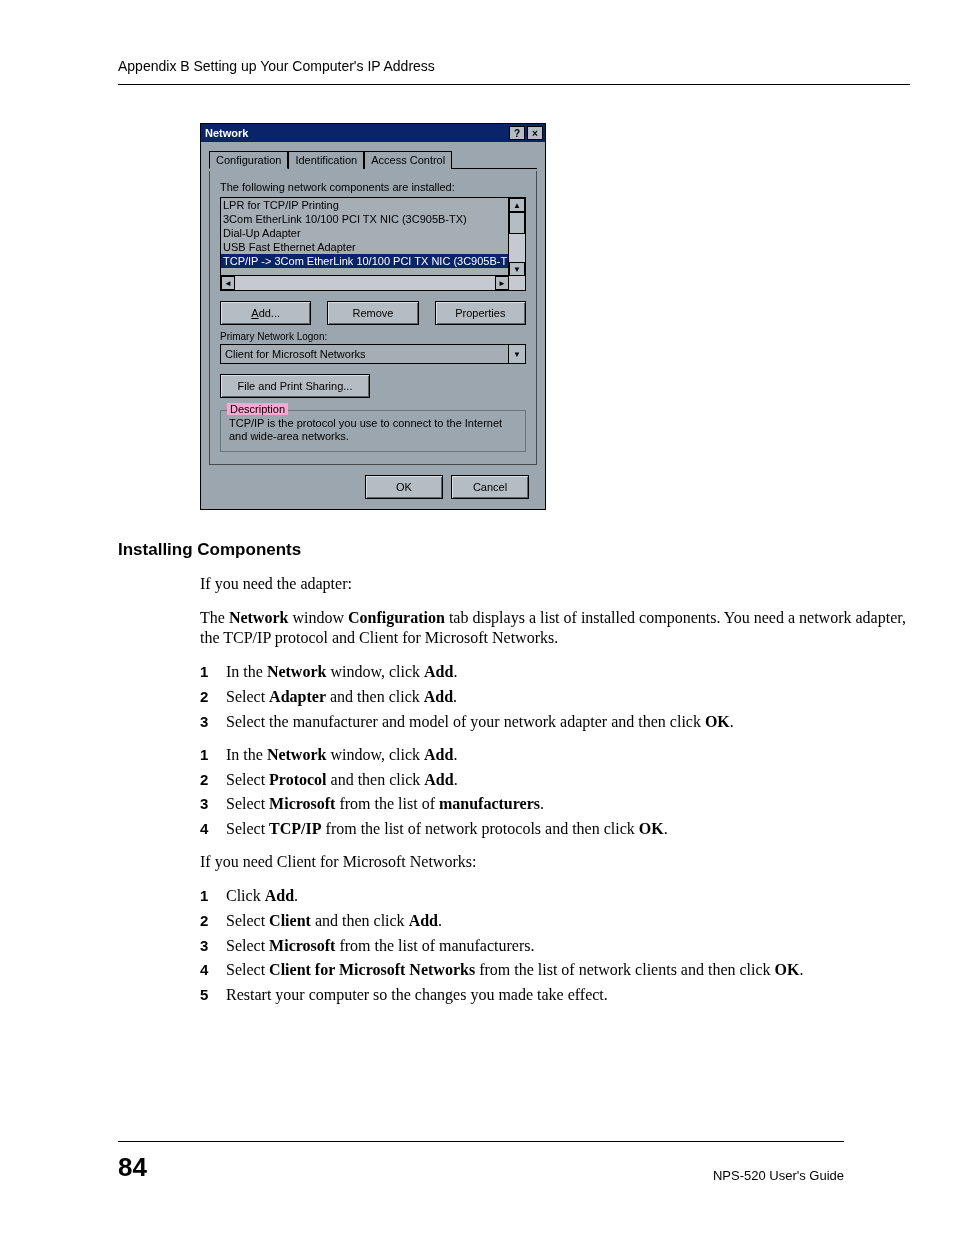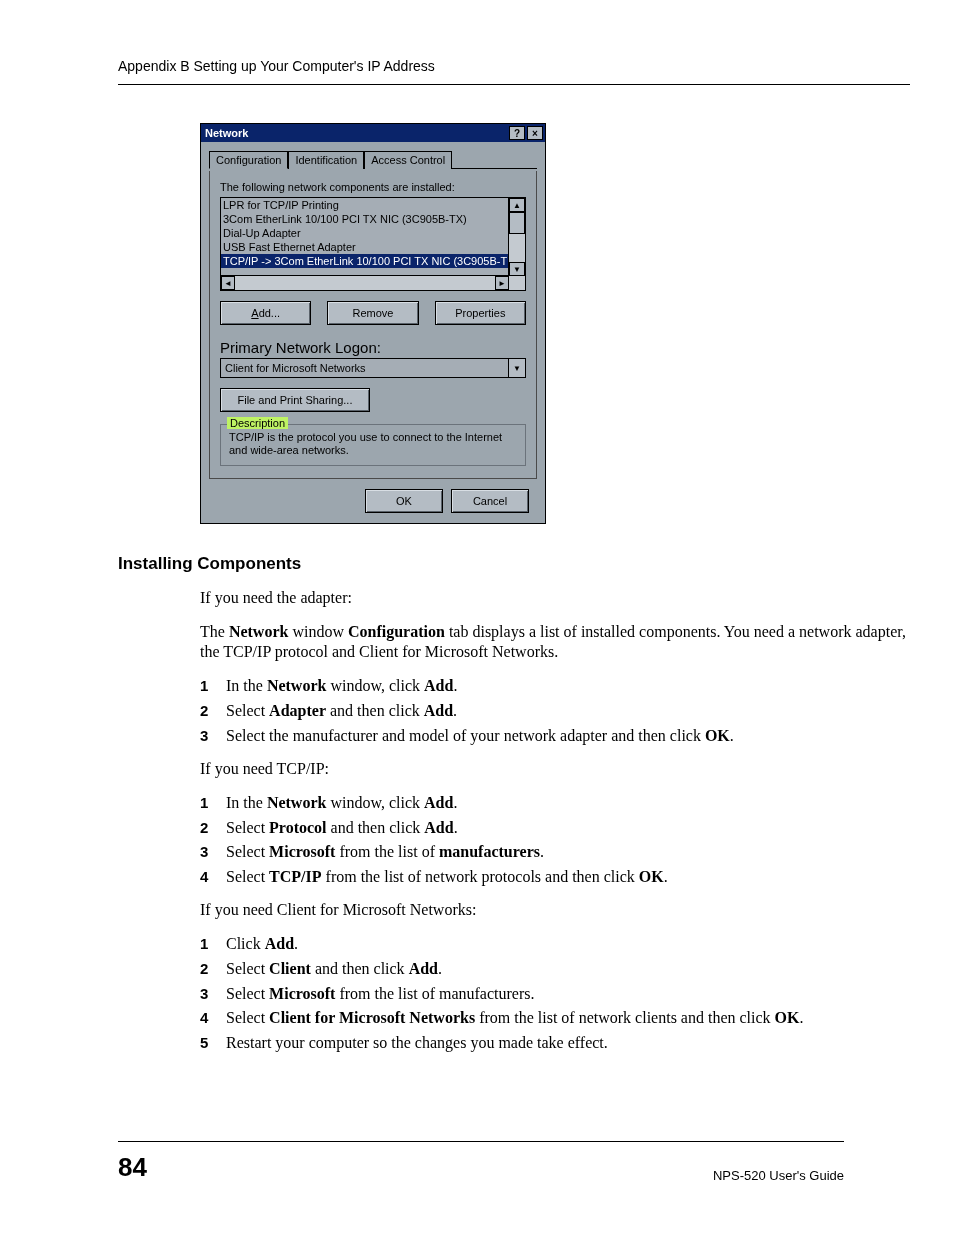--- a/index.html
+++ b/index.html
@@ -142,21 +142,21 @@
   }
   .btn-row .btn { flex:1; }
   .btn {
     border: 1px solid #000;
     background: #b4bcc4;
     height: 22px;
     font-size: 11px;
     display: flex; align-items: center; justify-content: center;
     box-shadow: inset 1px 1px 0 #d8dee4, inset -1px -1px 0 #5a626a;
   }
-  .field-label { margin-top: 14px; font-size:15px; }
+  .field-label { margin-top: 6px; font-size:10px; }
   .combo {
     margin-top: 2px;
     border: 1px solid #000;
     background: #a5adb5;
     height: 18px;
     display:flex; align-items:center;
     font-size:11px;
   }
   .combo .val { flex:1; padding:0 4px; }
   .combo .drop {
@@ -167,21 +167,21 @@
   .fps-row { margin-top: 10px; }
   .fps-row .btn { width: 148px; }
   .group {
     margin-top: 12px;
     border: 1px solid #6b737b;
     padding: 6px 8px 8px 8px;
     position: relative;
   }
   .group .legend {
     position:absolute; top:-8px; left:6px;
-    background:#bef264; padding:0 3px; font-size:11px;
+    background:#f9a8d4; padding:0 3px; font-size:11px;
   }
   .group .desc { font-size:11px; line-height:1.2; }
   .dlg-actions {
     display:flex; justify-content:flex-end; gap:8px;
     padding: 10px 8px 0 0;
   }
   .dlg-actions .btn { width:76px; }
 
   
   .section-heading {
@@ -311,21 +311,20 @@
 
       <p>
         <span>The </span><b>Network</b><span> window </span><b>Configuration</b><span> tab displays a list of installed components. You need a network adapter, the TCP/IP protocol and Client for Microsoft Networks.</span>
       </p>
       <ol class="steps">
         <li><span>In the </span><b>Network</b><span> window, click </span><b>Add</b><span>.</span></li>
         <li><span>Select </span><b>Adapter</b><span> and then click </span><b>Add</b><span>.</span></li>
         <li><span>Select the manufacturer and model of your network adapter and then click </span><b>OK</b><span>.</span></li>
       </ol>
 
-      <p>If you need TCP/IP:</p>
       <ol class="steps">
         <li><span>In the </span><b>Network</b><span> window, click </span><b>Add</b><span>.</span></li>
         <li><span>Select </span><b>Protocol</b><span> and then click </span><b>Add</b><span>.</span></li>
         <li><span>Select </span><b>Microsoft</b><span> from the list of </span><b>manufacturers</b><span>.</span></li>
         <li><span>Select </span><b>TCP/IP</b><span> from the list of network protocols and then click </span><b>OK</b><span>.</span></li>
       </ol>
 
       <p>If you need Client for Microsoft Networks:</p>
       <ol class="steps">
         <li><span>Click </span><b>Add</b><span>.</span></li>

